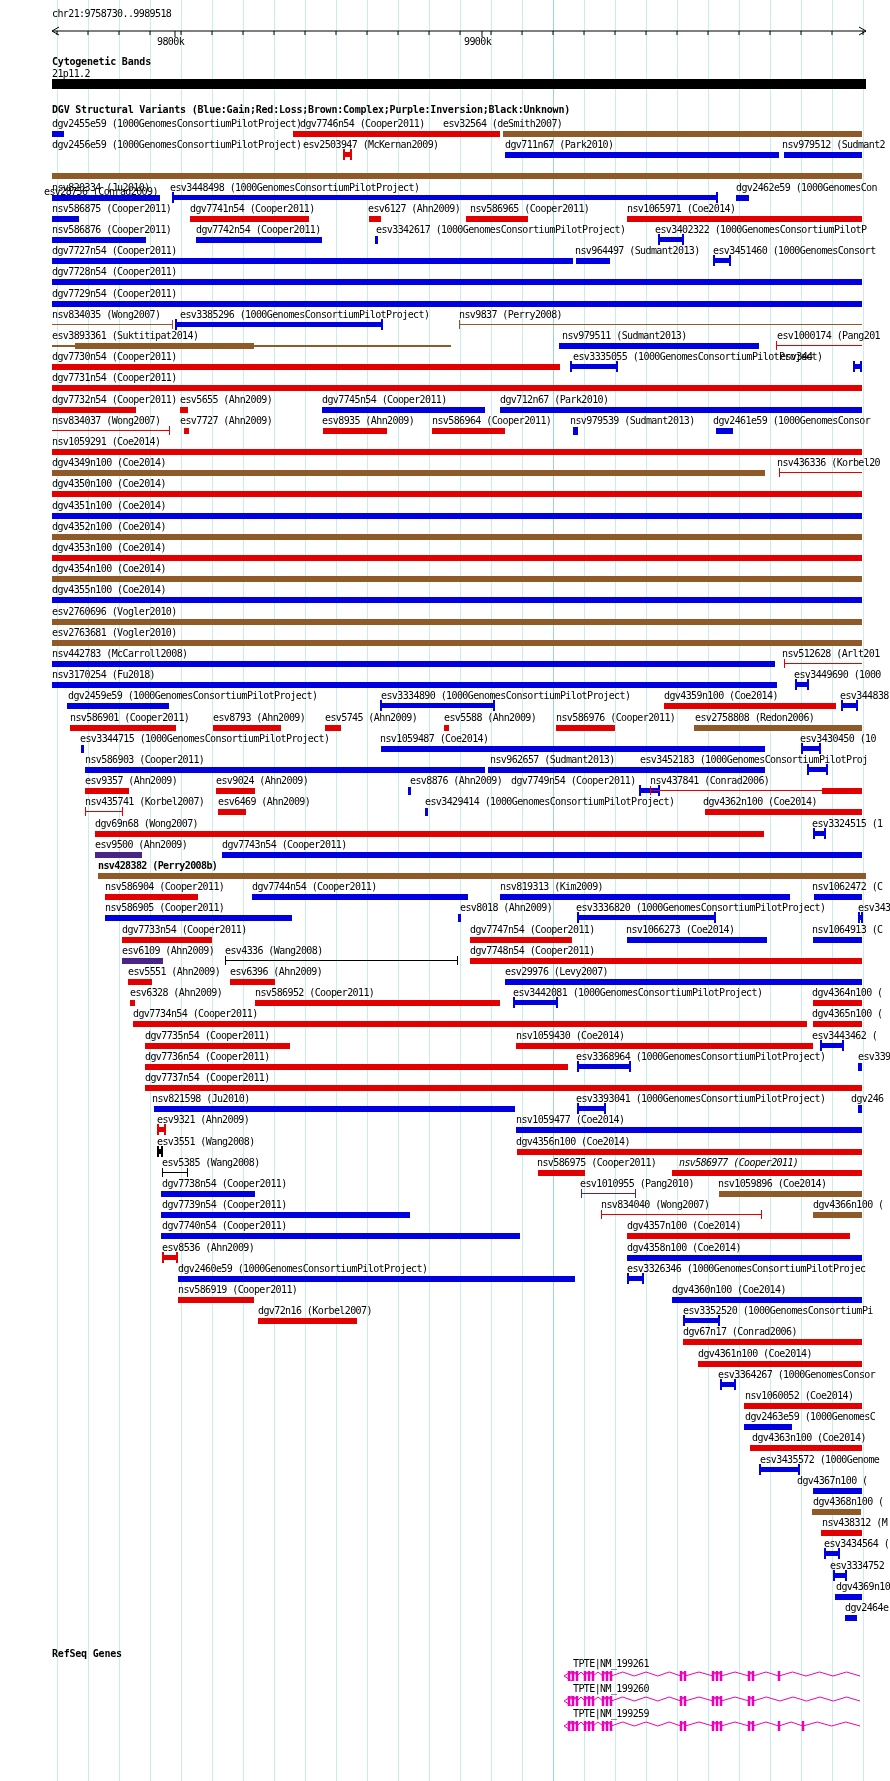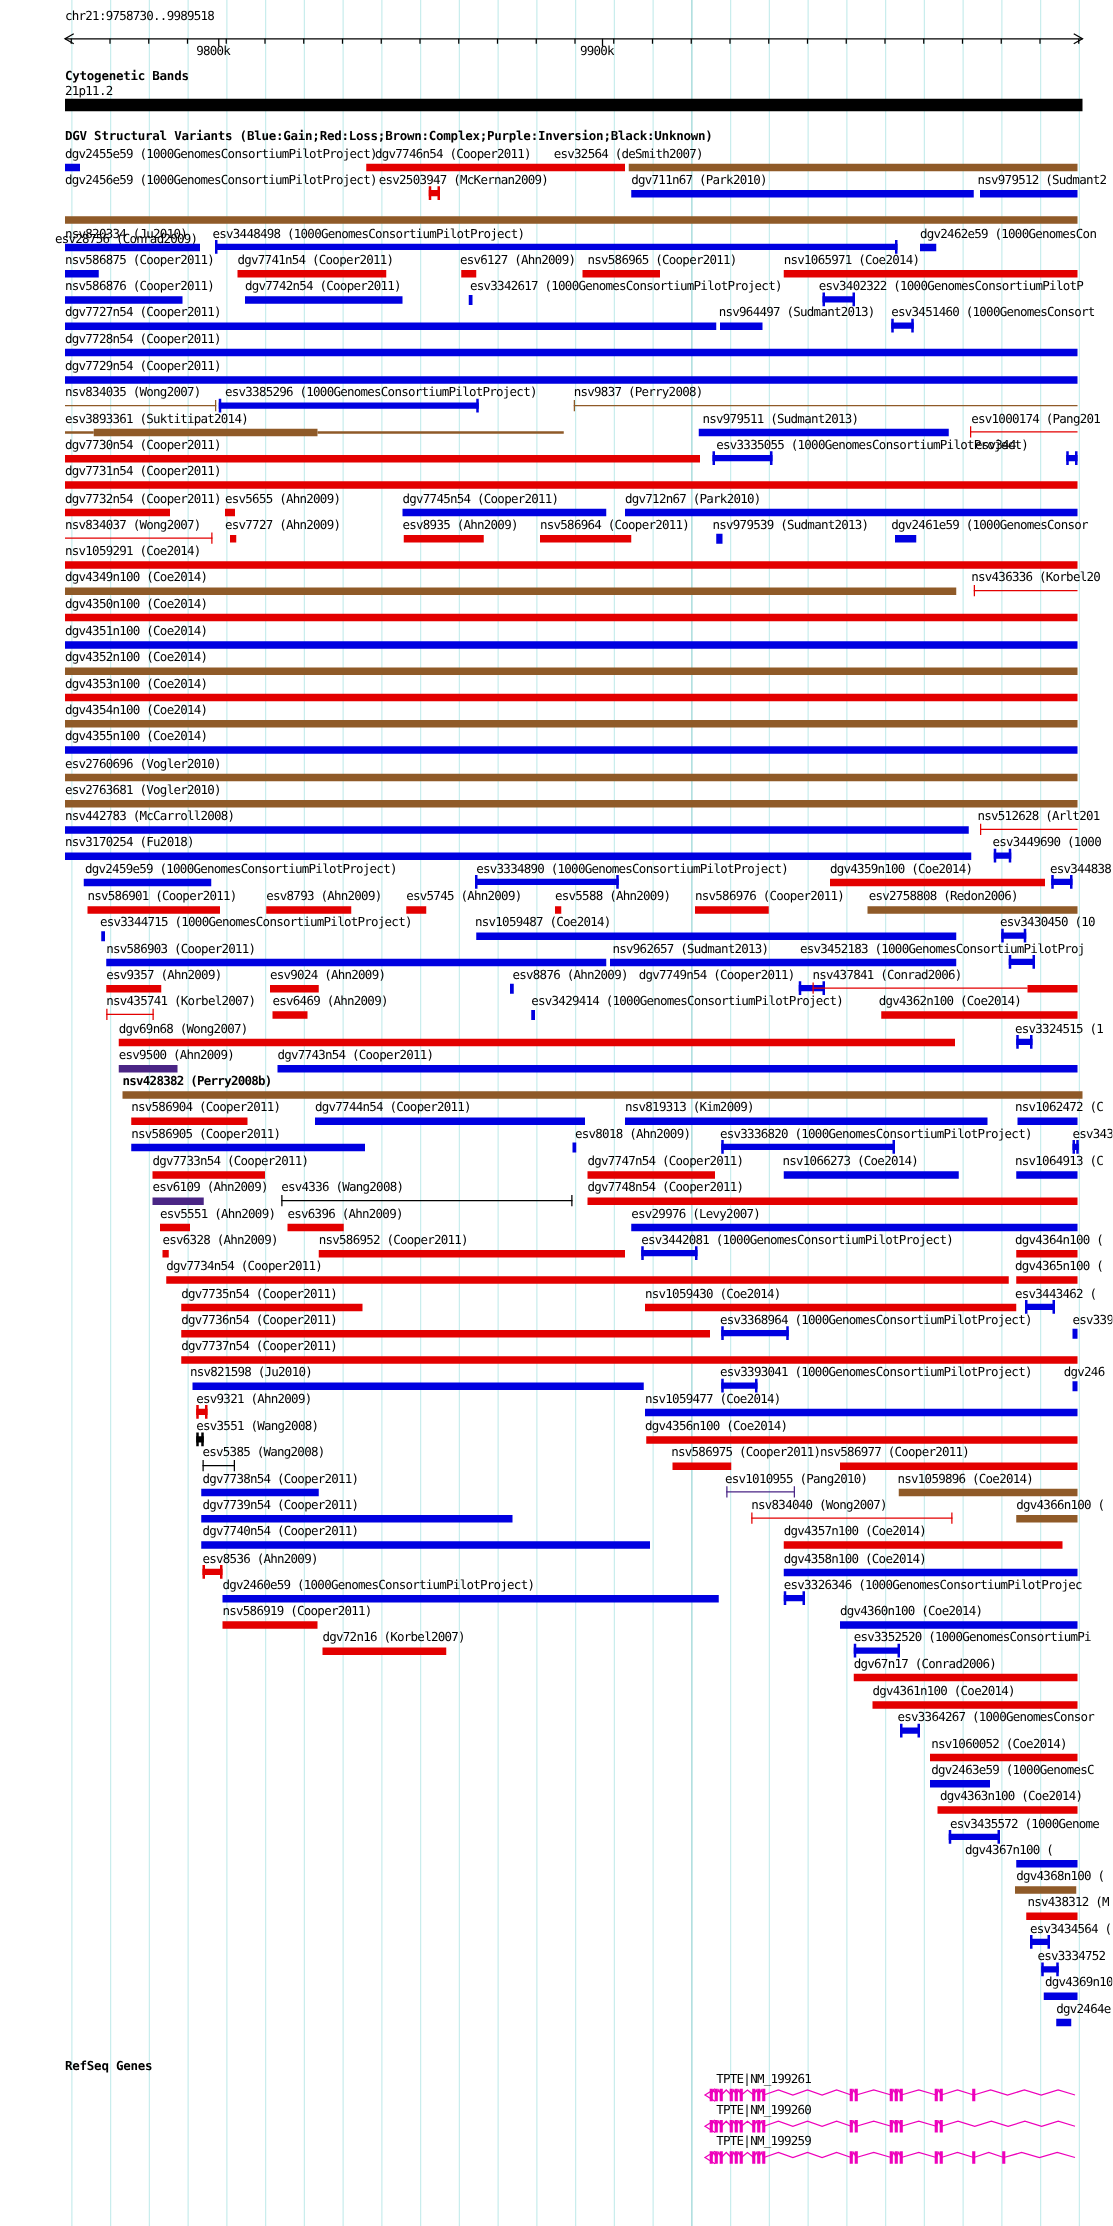--- a/index.html
+++ b/index.html
@@ -573,21 +573,21 @@
         <div class="hbk" style="left: 157px; width: 6px;">
           <span class="cap" style="left:0;background:#000000"></span>
           <span class="mid" style="background:#000000"></span>
           <span class="cap" style="right:0;background:#000000"></span>
         </div>
         <div class="bar blk" style="left: 517px; width: 345px; background: rgb(227, 0, 0);"></div>
       </div>
       <div class="row" style="top: 1157px;">
         <div class="lbl" style="left: 162px; top: 0px;">esv5385 (Wang2008)</div>
         <div class="lbl" style="left: 537px; top: 0px;">nsv586975 (Cooper2011)</div>
-        <div class="lbl" style="left: 656px; top: 0px;">nsv586977 (Cooper2011)</div>
+        <div class="lbl" style="left: 679px; top: 0px; font-style: italic;">nsv586977 (Cooper2011)</div>
         <div class="wsk" style="left: 162px; width: 26px;">
           <span class="ln" style="background:#000000"></span>
           <span class="t" style="left:0;background:#000000"></span>
           <span class="t" style="right:0;background:#000000"></span>
         </div>
         <div class="bar blk" style="left: 538px; width: 47px; background: rgb(227, 0, 0);"></div>
         <div class="bar blk" style="left: 672px; width: 190px; background: rgb(227, 0, 0);"></div>
       </div>
       <div class="row" style="top: 1178px;">
         <div class="lbl" style="left: 162px; top: 0px;">dgv7738n54 (Cooper2011)</div>
@@ -685,21 +685,21 @@
       </div>
       <div class="row" style="top: 1454px;">
         <div class="lbl" style="left: 760px; top: 0px;">esv3435572 (1000Genome</div>
         <div class="hbk" style="left: 759px; width: 41px;">
           <span class="cap" style="left:0;background:#0000e0"></span>
           <span class="mid" style="background:#0000e0"></span>
           <span class="cap" style="right:0;background:#0000e0"></span>
         </div>
       </div>
       <div class="row" style="top: 1475px;">
-        <div class="lbl" style="left: 772px; top: 0px;">dgv4367n100 (</div>
+        <div class="lbl" style="left: 797px; top: 0px;">dgv4367n100 (</div>
         <div class="bar blk" style="left: 813px; width: 49px; background: rgb(0, 0, 224);"></div>
       </div>
       <div class="row" style="top: 1496px;">
         <div class="lbl" style="left: 813px; top: 0px;">dgv4368n100 (</div>
         <div class="bar blk" style="left: 812px; width: 49px; background: rgb(143, 90, 40);"></div>
       </div>
       <div class="row" style="top: 1517px;">
         <div class="lbl" style="left: 822px; top: 0px;">nsv438312 (M</div>
         <div class="bar blk" style="left: 821px; width: 41px; background: rgb(227, 0, 0);"></div>
       </div>

